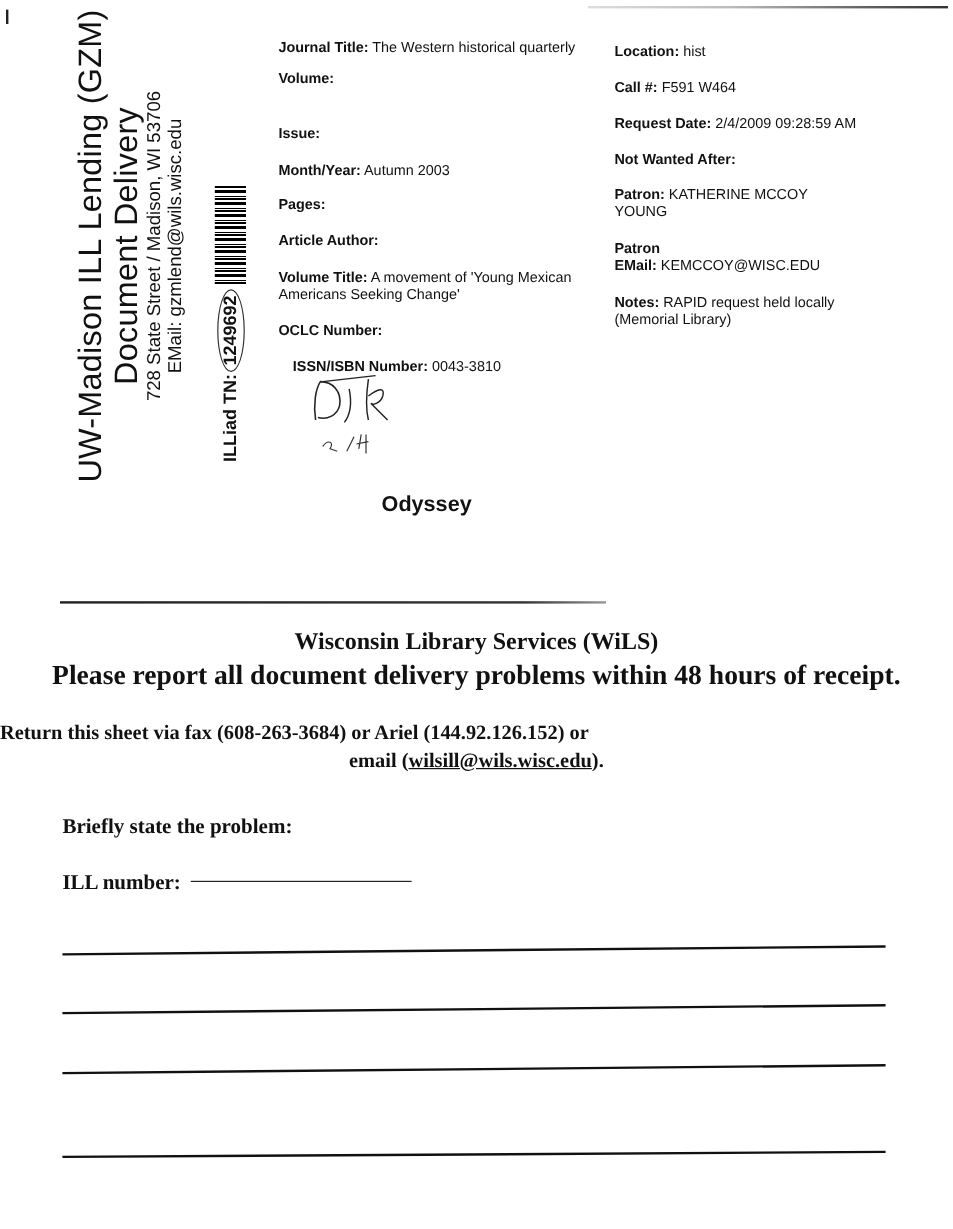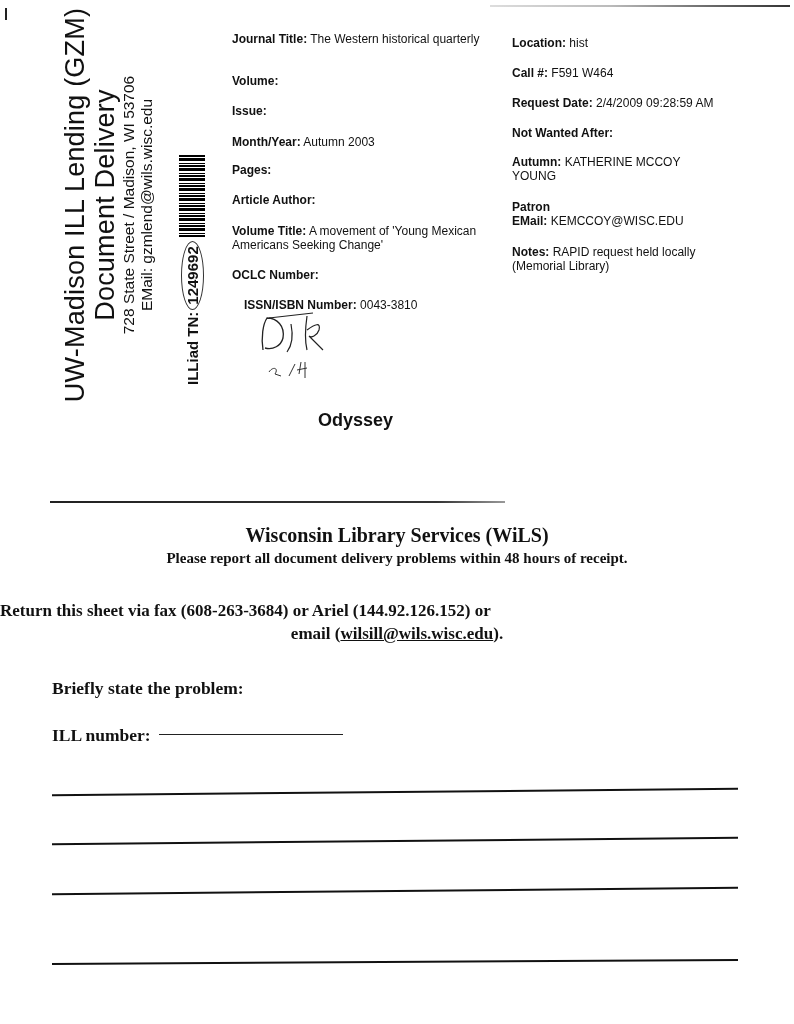--- a/index.html
+++ b/index.html
@@ -33,21 +33,21 @@
   .col1 { left: 232px; width: 270px; }
   .col2 { left: 512px; width: 240px; }
 
   .initials { position: absolute; left: 255px; top: 312px; width: 90px; height: 70px; }
   .odyssey { position: absolute; left: 318px; top: 410px; font-size: 18px; font-weight: bold; }
 
   .divider { position: absolute; left: 50px; top: 501px; width: 455px; height: 2px;
              background: linear-gradient(to right, #222 0%, #333 85%, #999 100%); }
 
   .wils-title { position: absolute; left: 0; width: 794px; top: 524px; text-align: center; font-size: 20px; font-weight: bold; }
-  .wils-sub { position: absolute; left: 0; width: 794px; top: 550px; text-align: center; font-size: 15px; font-weight: bold; }
+  .wils-sub { position: absolute; left: 0; width: 794px; top: 550px; text-align: center; font-size: 23px; font-weight: bold; }
   .ret1 { position: absolute; left: 0; width: 794px; top: 601px; font-size: 17px; font-weight: bold; }
   .ret2 { position: absolute; left: 0; width: 794px; top: 624px; text-align: center; font-size: 17px; font-weight: bold; }
   .ret2 .link { text-decoration: underline; }
 
   .problem { position: absolute; left: 52px; top: 678px; font-size: 17.5px; font-weight: bold; }
   .illnum { position: absolute; left: 52px; top: 725px; font-size: 17.5px; font-weight: bold; display: flex; align-items: center; }
   .illnum-line { display: inline-block; width: 184px; height: 0; border-bottom: 1.5px solid #222; margin-left: 8px; margin-bottom: 3px; }
 
   .wline { position: absolute; left: 52px; width: 686px; height: 2px; background: #111; }
 </style>
@@ -67,21 +67,21 @@
 <div class="illiad sans">
   <span class="illiad-label">ILLiad TN:</span>
   <span class="illiad-num">1249692</span>
   <span class="barcode"></span>
 </div>
 
 <div class="field col1 sans" style="top:32px;">
   <b>Journal Title:</b>
   <span>The Western historical quarterly</span>
 </div>
-<div class="field col1 sans" style="top:74px;">
+<div class="field col1 sans" style="top:58px;">
   <b>Volume:</b>
 </div>
 <div class="field col1 sans" style="top:104px;">
   <b>Issue:</b>
 </div>
 <div class="field col1 sans" style="top:135px;">
   <b>Month/Year:</b>
   <span>Autumn 2003</span>
 </div>
 <div class="field col1 sans" style="top:163px;">
@@ -111,21 +111,21 @@
   <span>F591 W464</span>
 </div>
 <div class="field col2 sans" style="top:96px; width:260px;">
   <b>Request Date:</b>
   <span>2/4/2009 09:28:59 AM</span>
 </div>
 <div class="field col2 sans" style="top:126px;">
   <b>Not Wanted After:</b>
 </div>
 <div class="field col2 sans" style="top:155px; width:200px;">
-  <b>Autumn:</b>
+  <b>Patron:</b>
   <span>KATHERINE MCCOY YOUNG</span>
 </div>
 <div class="field col2 sans" style="top:200px;">
   <b>Patron</b><br>
   <b>EMail:</b>
   <span>KEMCCOY@WISC.EDU</span>
 </div>
 <div class="field col2 sans" style="top:245px; width:210px;">
   <b>Notes:</b>
   <span>RAPID request held locally (Memorial Library)</span>

